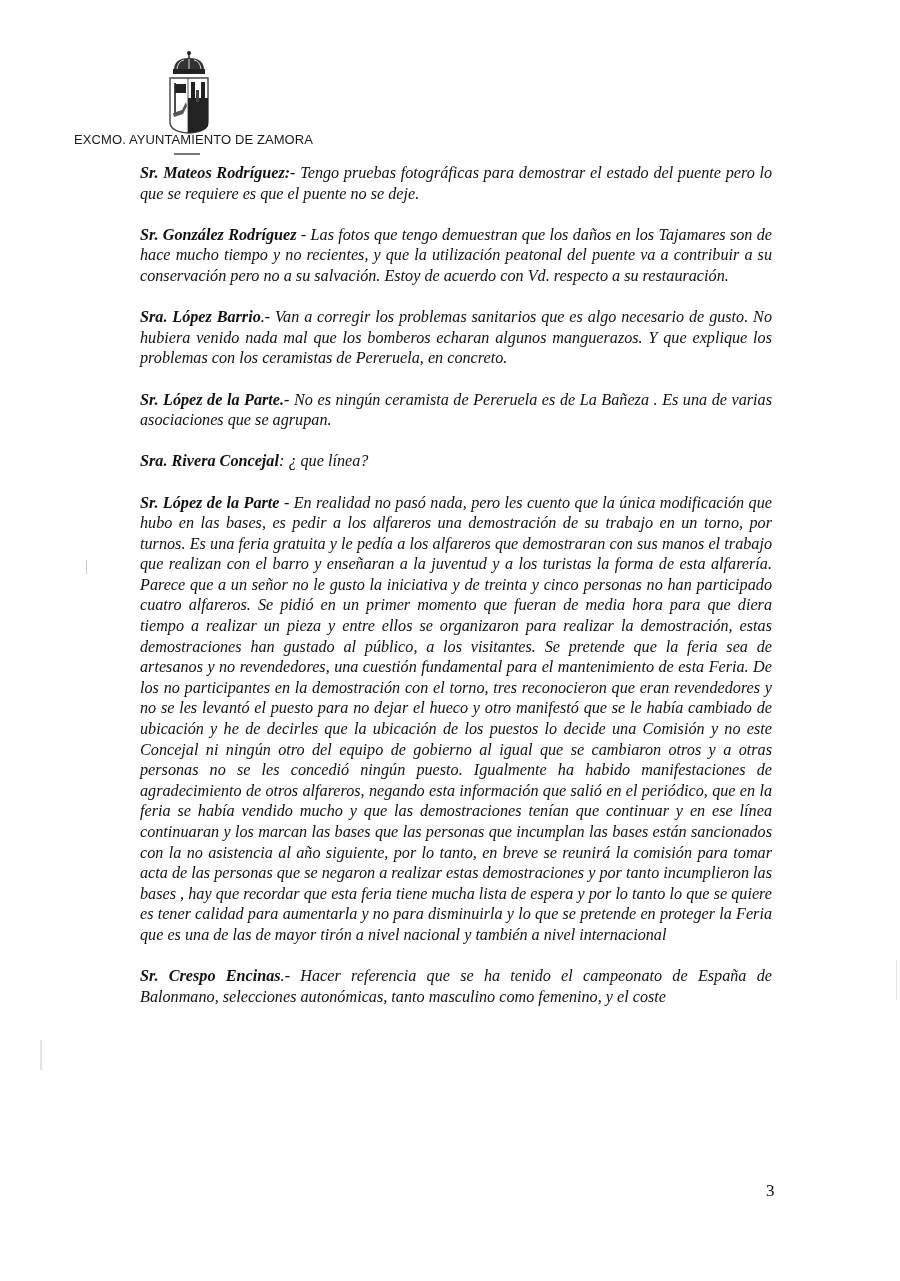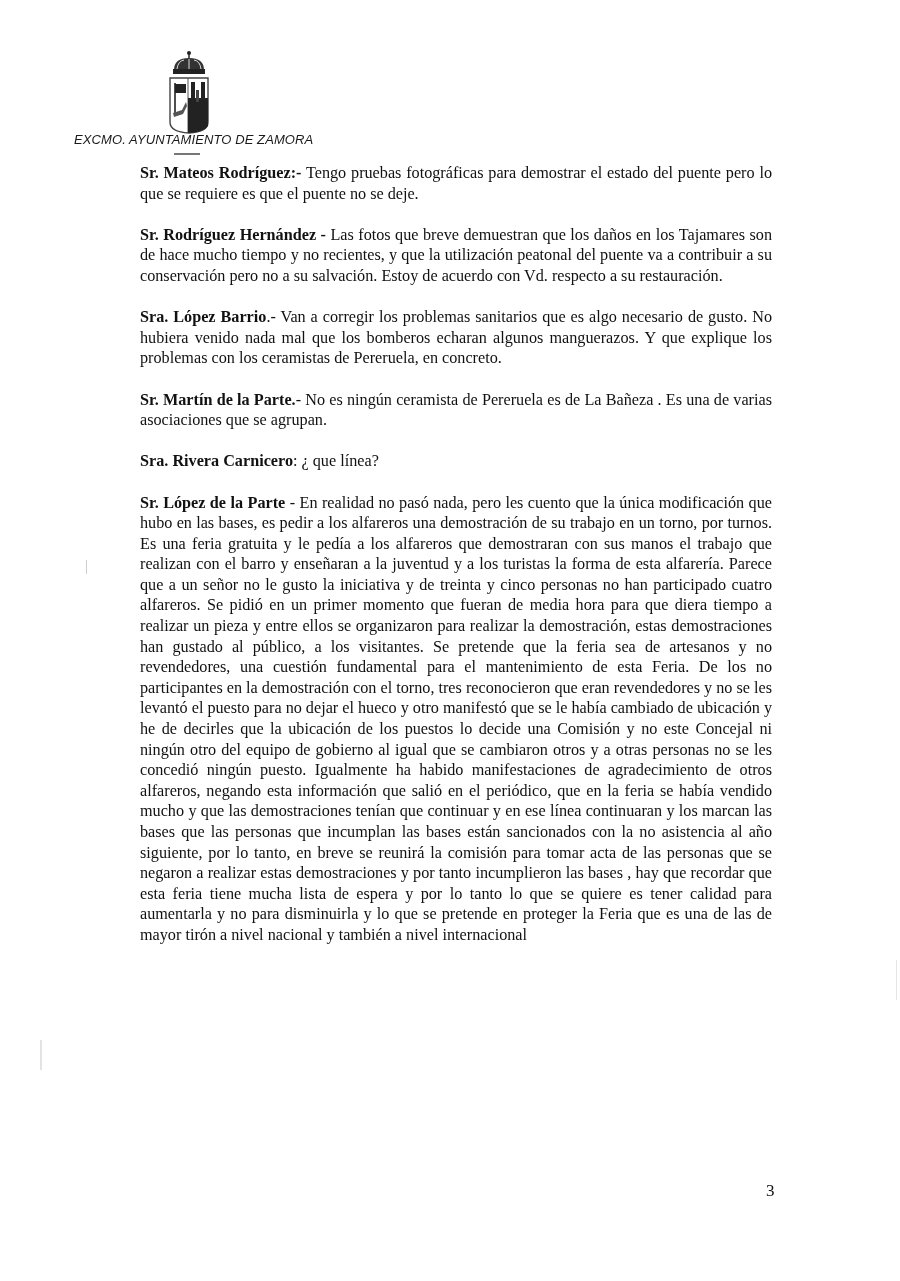--- a/index.html
+++ b/index.html
@@ -1,32 +1,32 @@
 <!DOCTYPE html>
 <html><head>
 <meta charset="utf-8">
 <style>
   html, body { margin: 0; padding: 0; background: #ffffff; }
   body {
     width: 900px; height: 1281px; position: relative; overflow: hidden;
     font-family: "Liberation Serif", serif; color: #111;
   }
-  .header { position: absolute; left: 0; top: 0; width: 900px; height: 160px; font-style: italic; }
+  .header { position: absolute; left: 0; top: 0; width: 900px; height: 160px; }
   .crest { position: absolute; left: 164px; top: 50px; width: 50px; height: 84px; }
   .org-name {
     position: absolute; left: 74px; top: 132px;
     font-family: "Liberation Sans", sans-serif; font-size: 13px; letter-spacing: 0.1px;
     color: #1a1a1a;
   }
   .org-rule { position: absolute; left: 174px; top: 153px; width: 26px; height: 2px; background: #777; }
   .content {
     position: absolute; left: 140px; top: 163px; width: 632px;
     font-size: 16.2px; line-height: 20.6px; text-align: justify;
   }
-  .para { margin: 0 0 20.6px 0; }
+  .para { margin: 0 0 20.6px 0; font-style: italic; }
   .speaker { font-weight: bold; }
   .page-number {
     position: absolute; left: 766px; top: 1181px; font-size: 17px;
   }
   .speck { position: absolute; background: #ccc; width: 1px; height: 1px; }
 </style>
 </head>
 <body>
 
 <div class="header">
@@ -50,24 +50,25 @@
     <rect x="37" y="32" width="4" height="20" fill="#222"></rect>
     <rect x="32" y="40" width="3" height="12" fill="#444"></rect>
     <path d="M24 74 L44 74 L44 76 Q40 82 25 83 L24 83 Z" fill="#222"></path>
   </svg>
   <div class="org-name">EXCMO. AYUNTAMIENTO DE ZAMORA</div>
   <div class="org-rule"></div>
 </div>
 
 <div class="content">
   <p class="para"><span class="speaker">Sr. Mateos Rodríguez:-</span><span>  Tengo pruebas fotográficas para demostrar el estado del puente pero lo que se requiere es que el puente no se deje.</span></p>
-  <p class="para"><span class="speaker">Sr. Rodríguez Hernández -</span><span>  Las fotos que breve demuestran que los daños en los Tajamares son de hace mucho tiempo y no recientes, y que la utilización peatonal del puente va a contribuir a su conservación pero no a su salvación. Estoy de acuerdo con Vd. respecto a su restauración.</span></p>
+  <p class="para"><span class="speaker">Sr. González Rodríguez -</span><span>  Las fotos que tengo demuestran que los daños en los Tajamares son de hace mucho tiempo y no recientes, y que la utilización peatonal del puente va a contribuir a su conservación pero no a su salvación. Estoy de acuerdo con Vd. respecto a su restauración.</span></p>
   <p class="para"><span class="speaker">Sra. López Barrio</span><span>.-  Van a corregir los problemas sanitarios que es algo necesario de gusto. No hubiera venido nada mal que los bomberos echaran algunos manguerazos.  Y que explique los problemas con los ceramistas de Pereruela, en concreto.</span></p>
-  <p class="para"><span class="speaker">Sr. Martín de la Parte.</span><span>- No es ningún ceramista de Pereruela es de La Bañeza . Es una de varias asociaciones que se agrupan.</span></p>
-  <p class="para"><span class="speaker">Sra.  Rivera Carnicero</span><span>: ¿ que línea?</span></p>
+  <p class="para"><span class="speaker">Sr. López de la Parte.</span><span>- No es ningún ceramista de Pereruela es de La Bañeza . Es una de varias asociaciones que se agrupan.</span></p>
+  <p class="para"><span class="speaker">Sra.  Rivera Concejal</span><span>: ¿ que línea?</span></p>
   <p class="para"><span class="speaker">Sr. López de la Parte</span><span> - En realidad no pasó nada, pero les cuento que la única modificación que hubo en las bases, es pedir a los alfareros una demostración de su trabajo en un torno, por turnos. Es una feria gratuita  y le pedía a los alfareros que demostraran con sus manos el trabajo que realizan con el barro  y enseñaran a la juventud y a los turistas la forma de esta alfarería. Parece que a un señor no le gusto la iniciativa y de treinta y cinco personas no han participado cuatro alfareros. Se pidió en un primer momento que fueran de media hora para que diera tiempo a realizar un pieza y entre ellos se organizaron para realizar la demostración,  estas demostraciones han gustado al público, a los visitantes. Se pretende que la feria sea de artesanos y no revendedores, una cuestión fundamental para el mantenimiento de esta Feria. De los no participantes en la demostración con el torno, tres reconocieron que eran revendedores y no se les levantó el puesto para no dejar el hueco y otro manifestó que se le había cambiado de  ubicación y he de decirles que la ubicación de los puestos lo decide una Comisión y no este Concejal ni ningún otro del equipo de gobierno  al igual que se cambiaron otros y a otras personas no se les concedió ningún puesto. Igualmente ha habido manifestaciones de agradecimiento de otros alfareros, negando esta información que salió en el periódico, que en la feria se había vendido mucho y que las demostraciones tenían que continuar  y en ese línea continuaran y los marcan las bases que las personas que incumplan las bases están sancionados con la no asistencia al año siguiente, por lo tanto, en breve se reunirá la comisión para tomar acta de las personas que se negaron a realizar estas demostraciones y por tanto incumplieron las bases , hay que recordar que esta feria tiene mucha lista de espera y por lo tanto lo que se quiere es tener calidad para aumentarla y no para disminuirla y lo que se pretende en  proteger la Feria que es una de las de mayor tirón a nivel nacional y también a nivel internacional</span></p>
+  <p class="para"><span class="speaker">Sr. Crespo Encinas</span><span>.- Hacer referencia que se ha tenido el campeonato de España de Balonmano, selecciones autonómicas, tanto masculino como femenino, y el coste</span></p>
 </div>
 
 <div class="page-number">3</div>
 
 <div class="speck" style="left:86px;top:560px;height:14px;"></div>
 <div class="speck" style="left:40px;top:1040px;width:2px;height:30px;background:#e3e3e3;"></div>
 <div class="speck" style="left:896px;top:960px;height:40px;background:#e6e6e6;"></div>
 
 </body></html>

